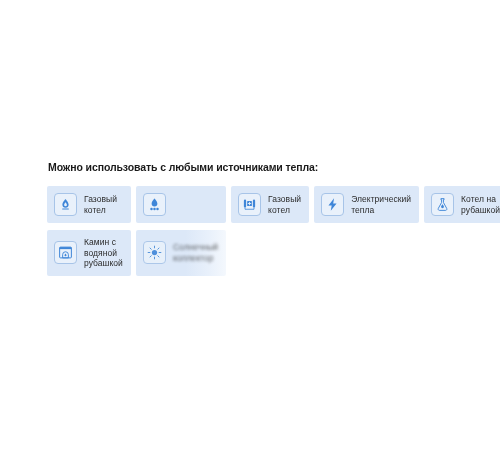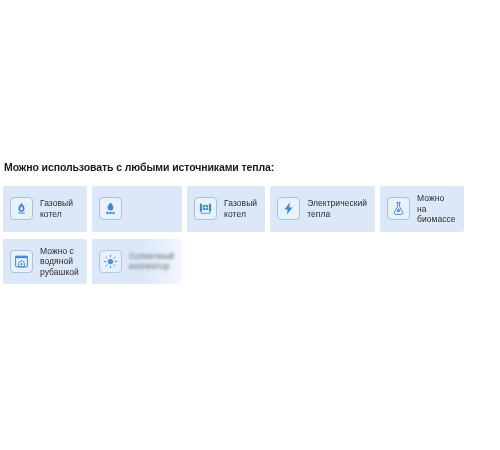--- a/index.html
+++ b/index.html
@@ -12,20 +12,21 @@
     height: 450px;
     background: #ffffff;
     font-family: "Liberation Sans", sans-serif;
     overflow: hidden;
   }
   .page {
     position: relative;
     width: 404px;
     height: 450px;
     box-sizing: border-box;
+    margin-left: 44px;
   }
   .section {
     position: absolute;
     top: 160px;
     left: 0;
     width: 500px;
   }
   .section-heading {
     font-size: 10.5px;
     font-weight: bold;
@@ -146,35 +147,35 @@
         <span class="card-label">Электрический тепла</span>
       </div>
 
       <div class="card">
         <span class="card-icon">
           <svg width="15" height="15" viewBox="0 0 24 24" aria-hidden="true">
             <path d="M9.4 2.6h5.2v1.6h-1.1v4.6l5.2 9.4a2.1 2.1 0 0 1-1.8 3.2H7.1a2.1 2.1 0 0 1-1.8-3.2l5.2-9.4V4.2H9.4V2.6z" fill="none" stroke="#3f86d8" stroke-width="1.5" stroke-linejoin="round"></path>
             <path d="M12 11.4c0 0-2.3 2.6-2.3 4.3a2.3 2.3 0 0 0 4.6 0c0-1.7-2.3-4.3-2.3-4.3z" fill="#3f86d8"></path>
           </svg>
         </span>
-        <span class="card-label">Можно на биомассе</span>
+        <span class="card-label">Котел на рубашкой</span>
       </div>
 
       <div class="card is-empty"></div>
 
       <div class="card">
         <span class="card-icon">
           <svg width="15" height="15" viewBox="0 0 24 24" aria-hidden="true">
             <rect x="2.6" y="3.4" width="18.8" height="17.2" rx="1.4" fill="none" stroke="#3f86d8" stroke-width="1.6"></rect>
             <rect x="2.6" y="3.4" width="18.8" height="3.2" fill="#3f86d8"></rect>
             <path d="M7.4 20.6v-5.2a4.6 4.6 0 0 1 9.2 0v5.2z" fill="none" stroke="#3f86d8" stroke-width="1.5"></path>
             <path d="M12 13.4c0 0-1.6 1.9-1.6 3.1a1.6 1.6 0 0 0 3.2 0c0-1.2-1.6-3.1-1.6-3.1z" fill="#3f86d8"></path>
           </svg>
         </span>
-        <span class="card-label">Можно с водяной рубашкой</span>
+        <span class="card-label">Камин с водяной рубашкой</span>
       </div>
 
       <div class="card is-faded">
         <span class="card-icon">
           <svg width="15" height="15" viewBox="0 0 24 24" aria-hidden="true">
             <circle cx="12" cy="12" r="4.2" fill="#3f86d8"></circle>
             <g stroke="#3f86d8" stroke-width="1.5" stroke-linecap="round">
               <line x1="12" y1="1.8" x2="12" y2="4.6"></line>
               <line x1="12" y1="19.4" x2="12" y2="22.2"></line>
               <line x1="1.8" y1="12" x2="4.6" y2="12"></line>

